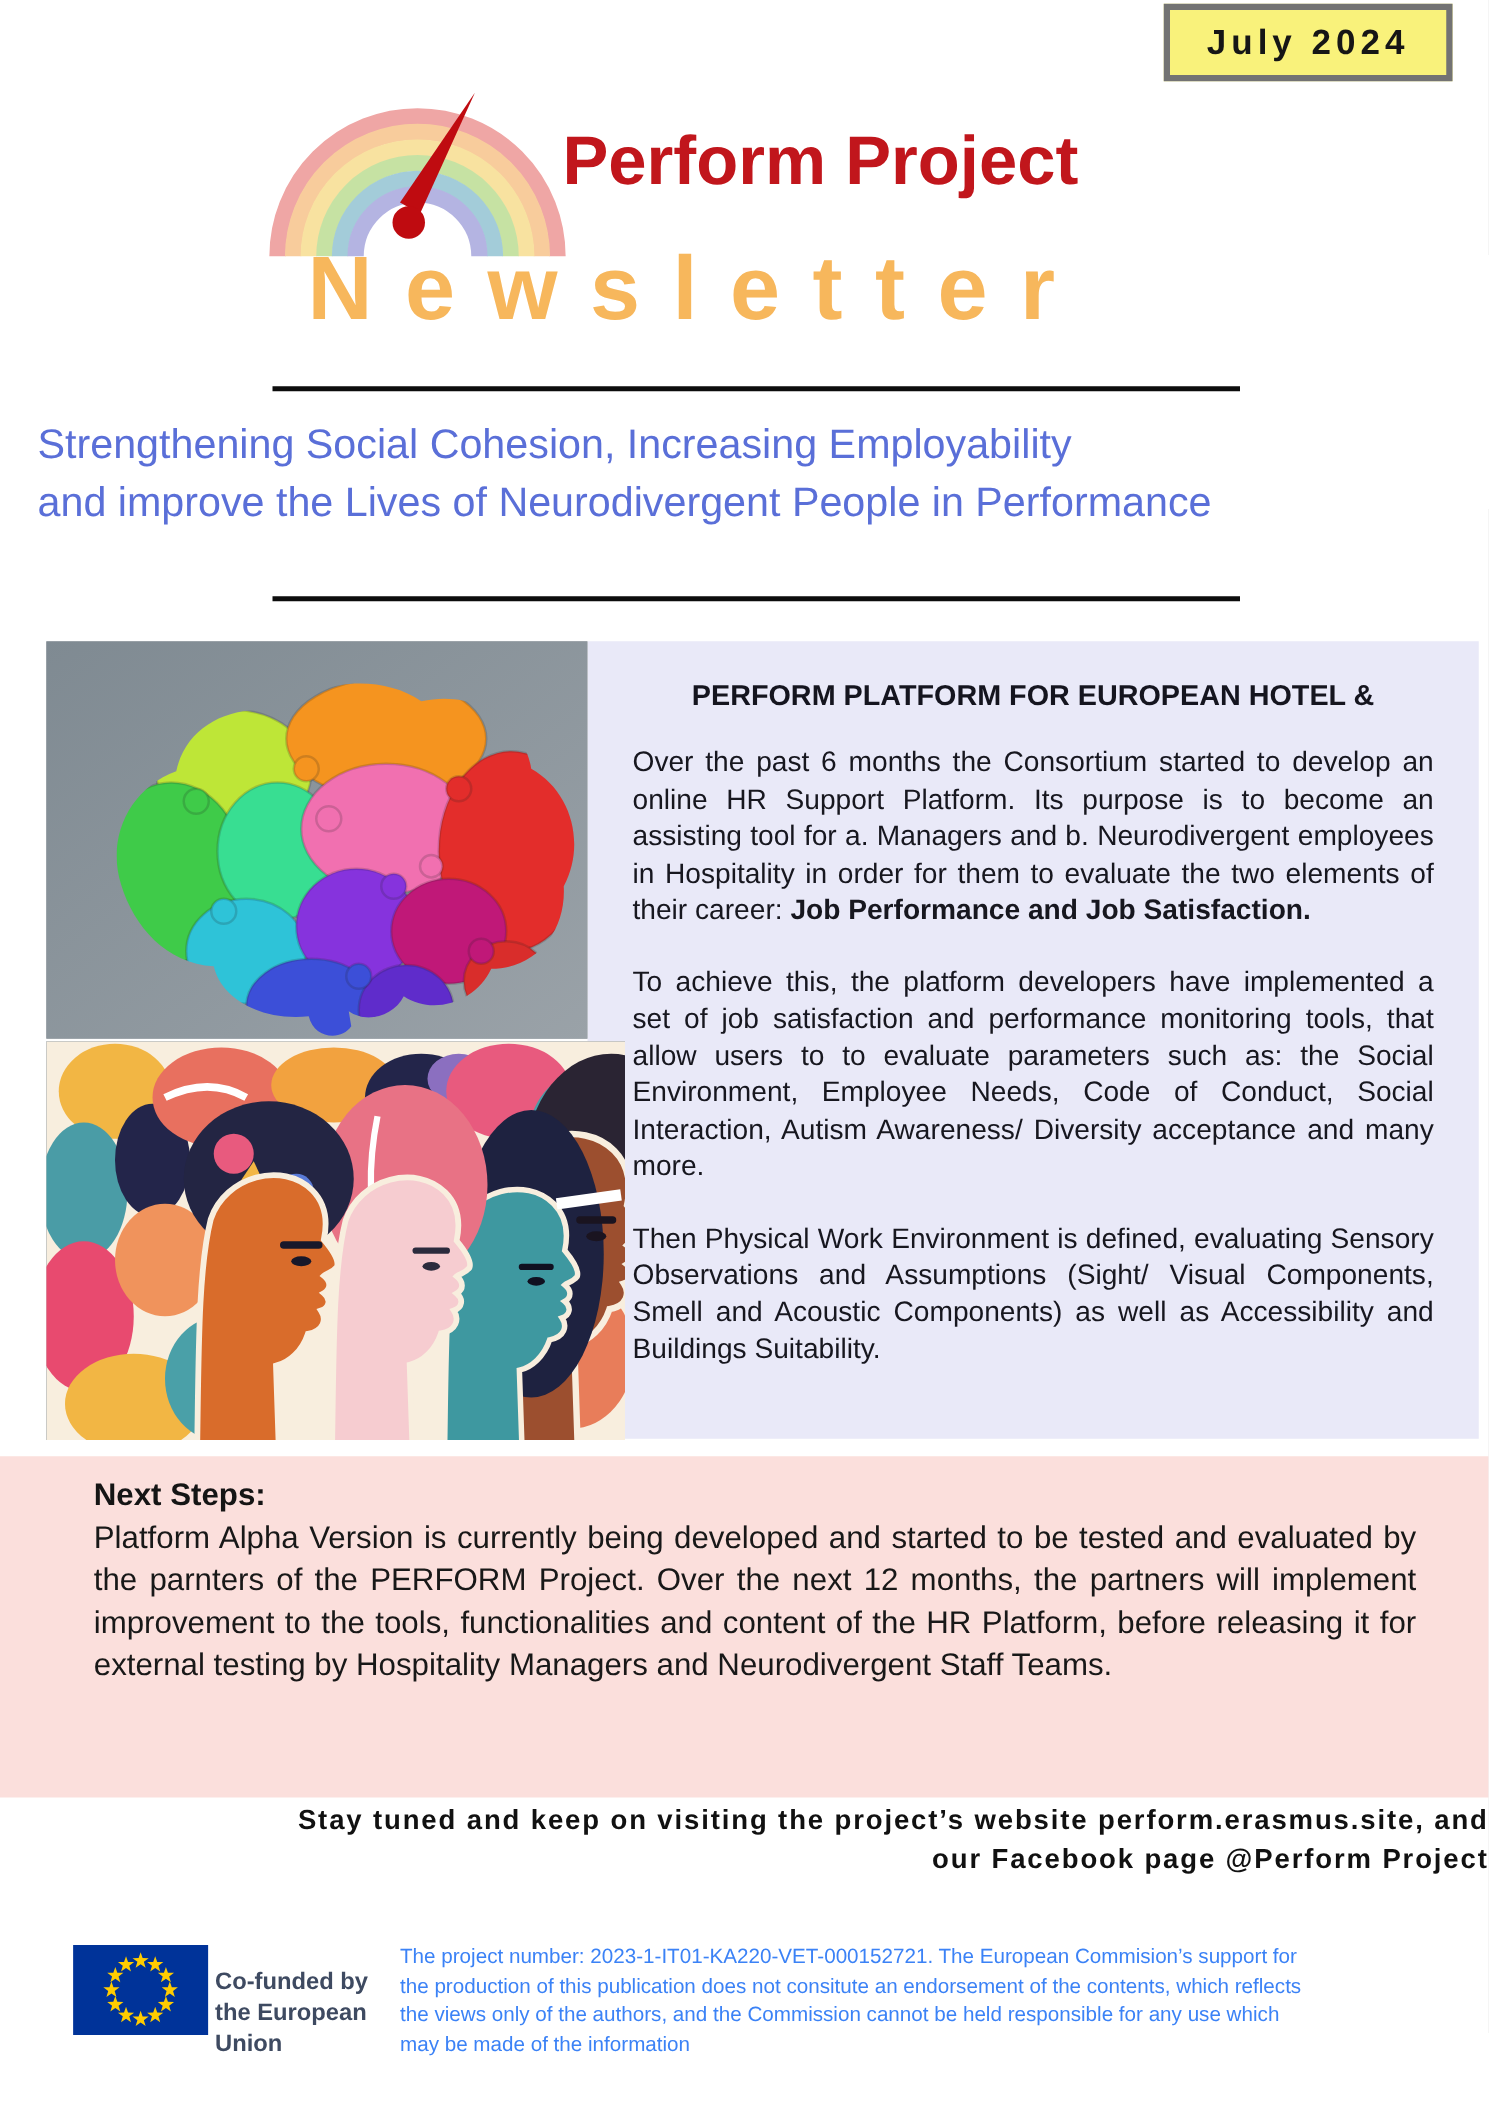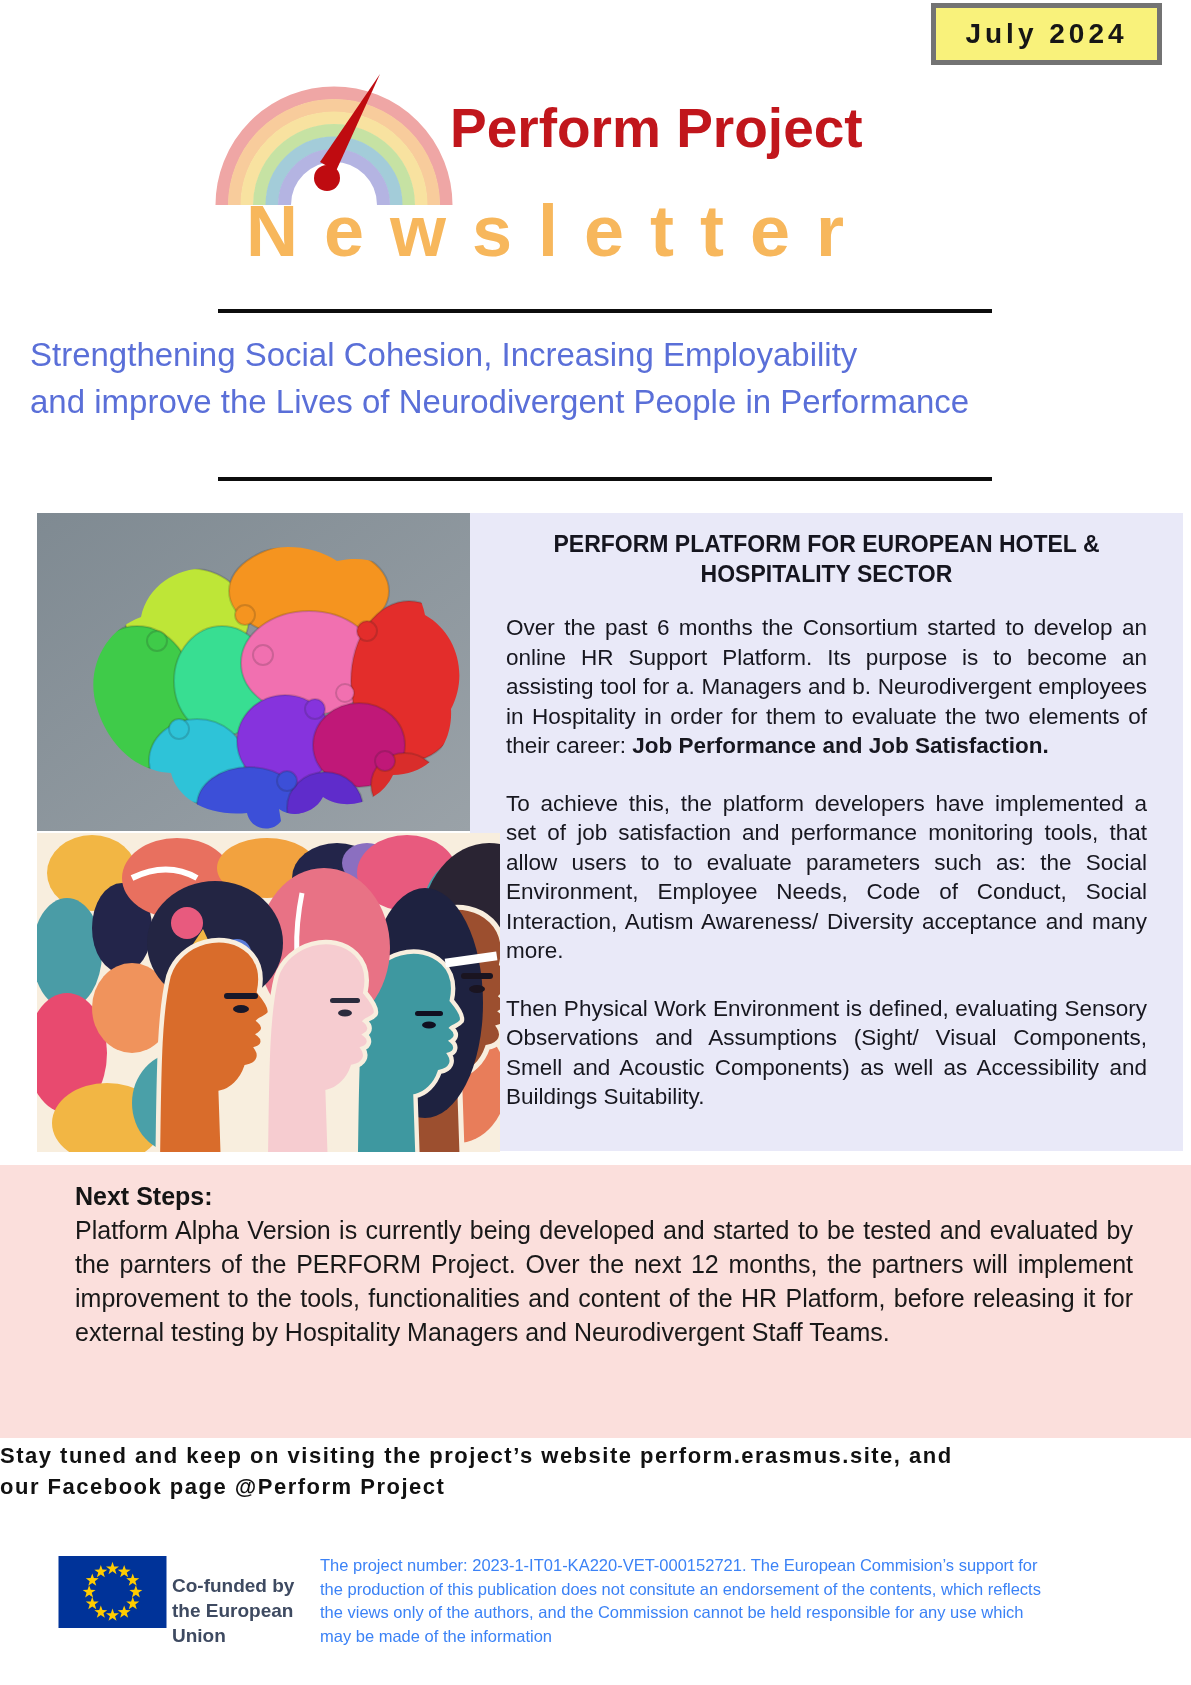--- a/index.html
+++ b/index.html
@@ -35,21 +35,21 @@
   .subtitle {
     left:30px; top:331px; width:1130px; text-align:left;
     font-size:33px; line-height:47px; color:var(--subtitle_blue,#5a6fd8);
     font-weight:500;
   }
 
   
   .article-panel {
     left:470px; top:513px; width:713px; height:638px;
     background:var(--panel_lavender,#e9e9f8);
-    padding:16px 36px 0 36px;
+    padding:28px 36px 0 36px;
   }
   .article-heading {
     text-align:center; font-weight:bold; font-size:23px; line-height:30px;
     color:#15151f; margin-bottom:24px;
   }
   .article-panel p {
     font-size:22.5px; line-height:29.5px; text-align:justify;
     color:#17171f; margin-bottom:28px;
   }
   .article-panel p b { font-weight:bold; }
@@ -61,21 +61,21 @@
   
   .next-steps {
     left:0; top:1165px; width:1191px; height:273px;
     background:var(--panel_pink,#fbdfdc); padding:14px 58px 0 75px;
   }
   .next-steps h2 { font-size:25px; line-height:34px; color:#151515; }
   .next-steps p  { font-size:25px; line-height:34px; text-align:justify; color:#181818; }
 
   
   .stay-tuned {
-    left:0; top:1440px; width:1191px; text-align:left;
+    left:0; top:1440px; width:1191px; text-align:right;
     font-size:22px; font-weight:bold; letter-spacing:1.5px;
     line-height:31px; color:#111;
   }
 
   
   .eu-flag { left:57px; top:1556px; width:111px; height:72px; }
   .cofunded {
     left:172px; top:1573px; width:170px;
     font-size:19px; line-height:25px; color:#3e4a61; font-weight:700;
   }
@@ -119,21 +119,20 @@
   <div class="abs subtitle">
     <div>Strengthening Social Cohesion, Increasing Employability</div>
     <div>and improve the Lives of Neurodivergent People in Performance</div>
   </div>
 
   <div class="abs rule rule2"></div>
 
   <div class="abs article-panel">
     <div class="article-heading">
       <div>PERFORM  PLATFORM FOR EUROPEAN HOTEL &amp;</div>
-      <div>HOSPITALITY SECTOR</div>
     </div>
     <p><span>Over the past 6 months  the Consortium started  to develop an online HR Support Platform.  Its purpose is to become an assisting tool for a. Managers and b. Neurodivergent employees in Hospitality in order for them to evaluate the two  elements of their career:  </span><b>Job Performance and Job Satisfaction.</b></p>
     <p>To achieve this, the platform developers have implemented a set of job satisfaction and performance monitoring tools, that allow users to to evaluate parameters such as: the Social Environment, Employee Needs, Code of Conduct, Social Interaction, Autism Awareness/ Diversity acceptance and many more.</p>
     <p>Then Physical Work Environment is defined, evaluating Sensory Observations and Assumptions (Sight/ Visual Components, Smell and Acoustic Components) as well as Accessibility and Buildings Suitability.</p>
   </div>
 
   <div class="abs photo brain-img">
     <svg width="433" height="318" viewBox="0 0 433 318">
       <defs>
         <linearGradient id="grayGrad" x1="0" y1="0" x2="1" y2="1">

